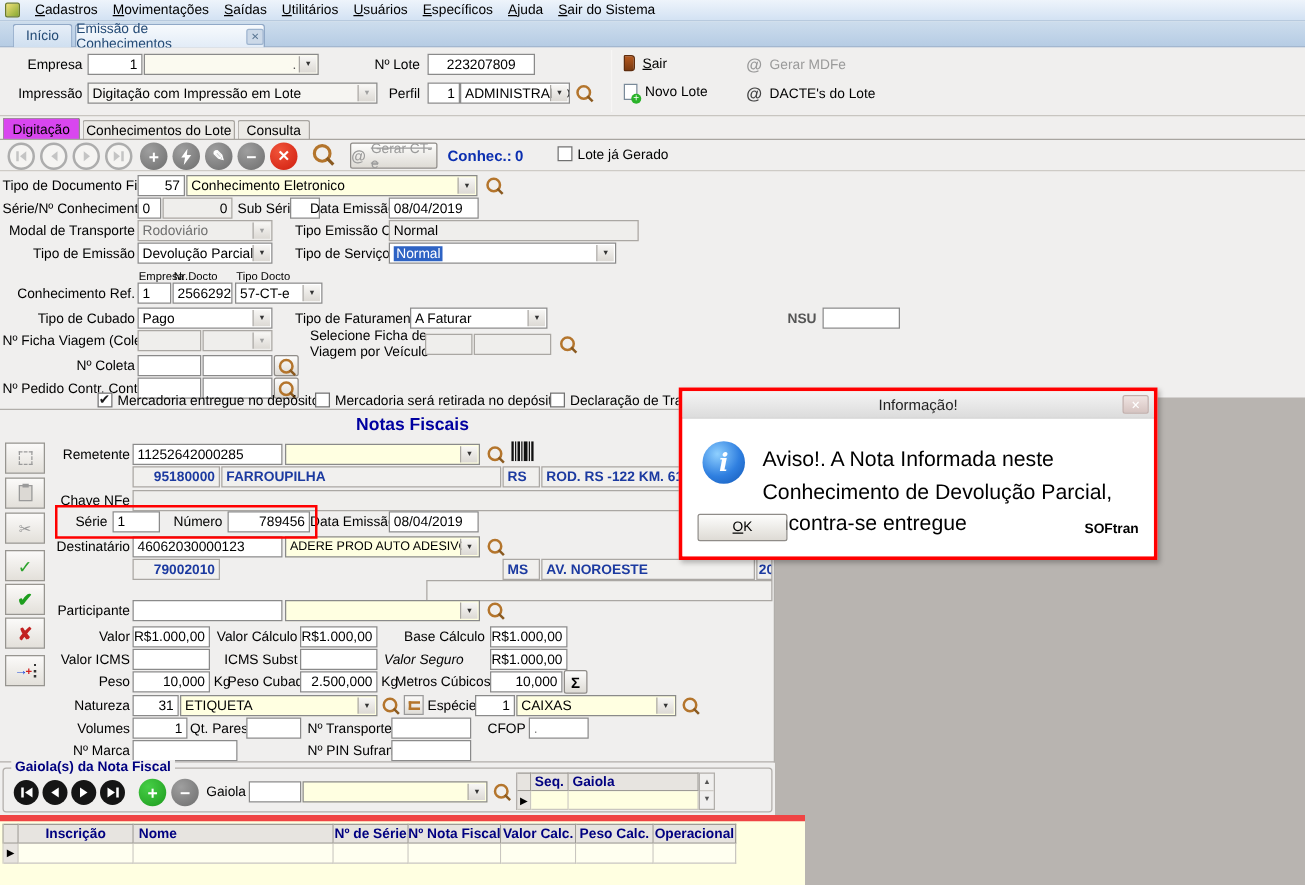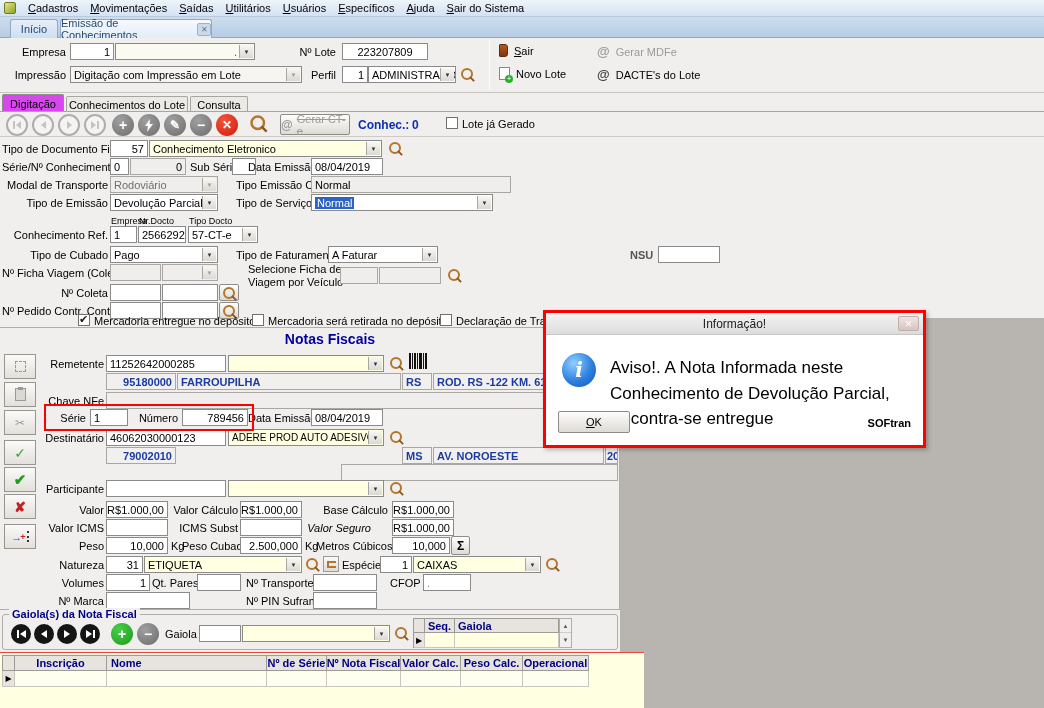--- a/index.html
+++ b/index.html
@@ -441,21 +441,21 @@
       <div class="bcell" style="width:30px;background:#ffffe1;"></div>
       <div class="bcell" style="flex:1;background:#ffffe1;"></div>
     </div>
   </div>
   <div style="position:absolute;left:556px;top:3px;width:13px;height:30px;border:1px solid #b1aeaa;background:#f0efee;">
     <div style="height:14px;display:flex;align-items:center;justify-content:center;font-size:6px;color:#555;border-bottom:1px solid #cFccc7;">▲</div>
     <div style="height:14px;display:flex;align-items:center;justify-content:center;font-size:6px;color:#555;">▼</div>
   </div>
 </div>
 
-<div class="abs" style="left:0;top:652px;width:644px;height:56px;background:#ffffe1;border-top:1px solid #ef4444;">
+<div class="abs" style="left:0;top:652px;width:644px;height:56px;background:#ffffe1;border-top:5px solid #ef4444;">
   <div style="position:absolute;left:2px;top:2px;display:flex;height:16px;border-left:1px solid #9e9b96;">
     <div class="hcell" style="width:12px;"></div>
     <div class="hcell" style="width:92px;">Inscrição</div>
     <div class="hcell" style="width:160px;justify-content:flex-start;padding-left:4px;">Nome</div>
     <div class="hcell" style="width:60px;">Nº de Série</div>
     <div class="hcell" style="width:74px;">Nº Nota Fiscal</div>
     <div class="hcell" style="width:60px;">Valor Calc.</div>
     <div class="hcell" style="width:62px;">Peso Calc.</div>
     <div class="hcell" style="width:66px;">Operacional</div>
   </div>

